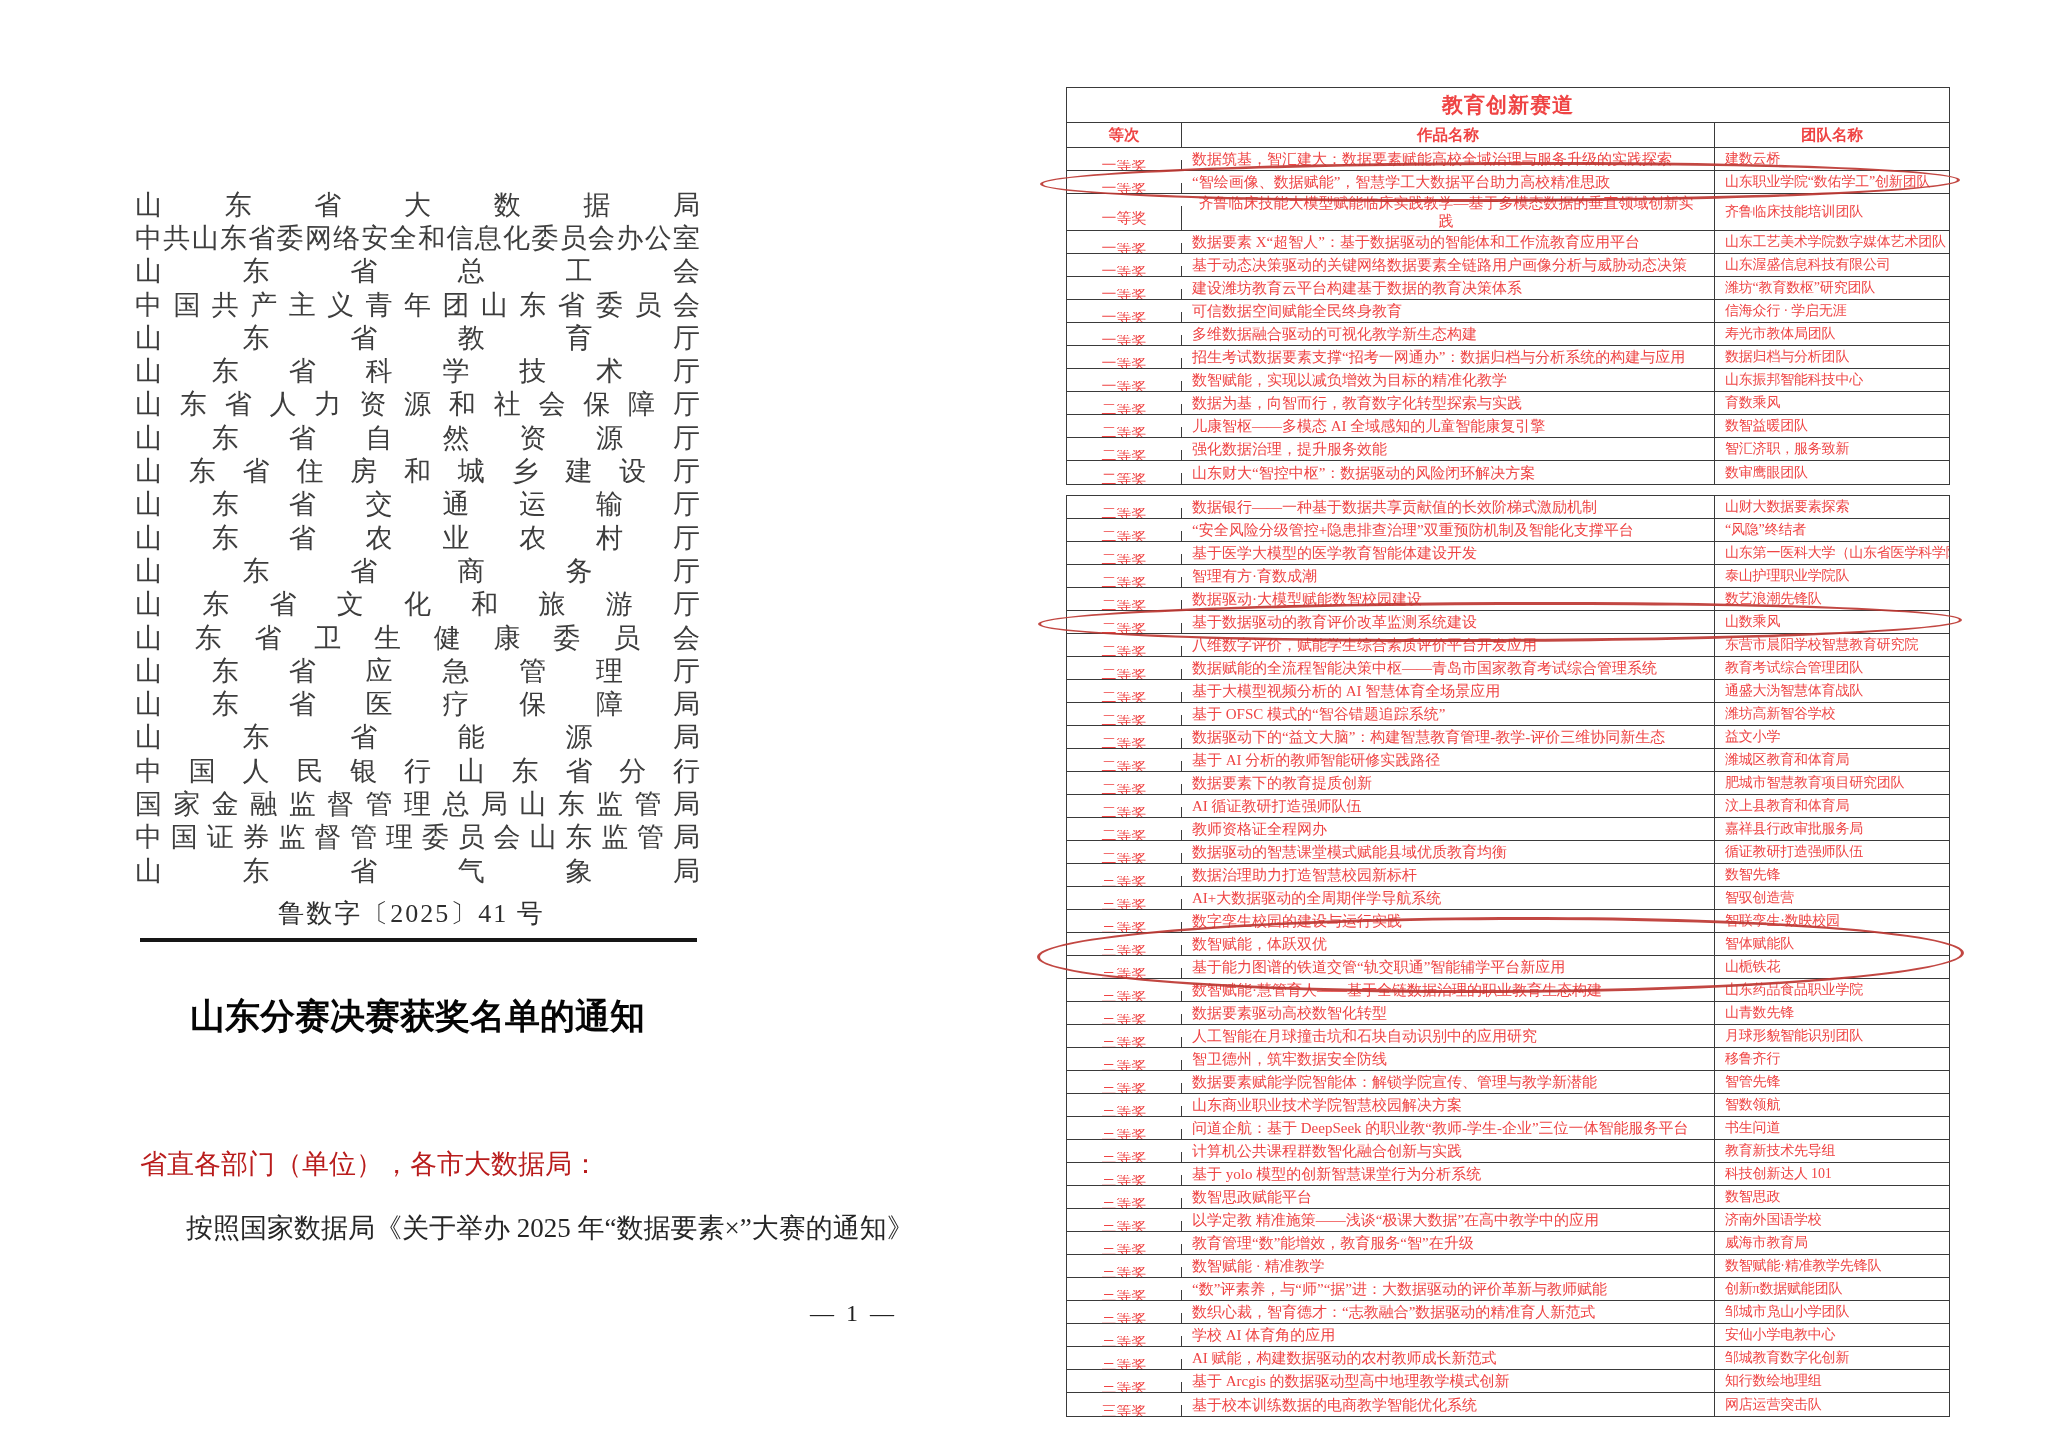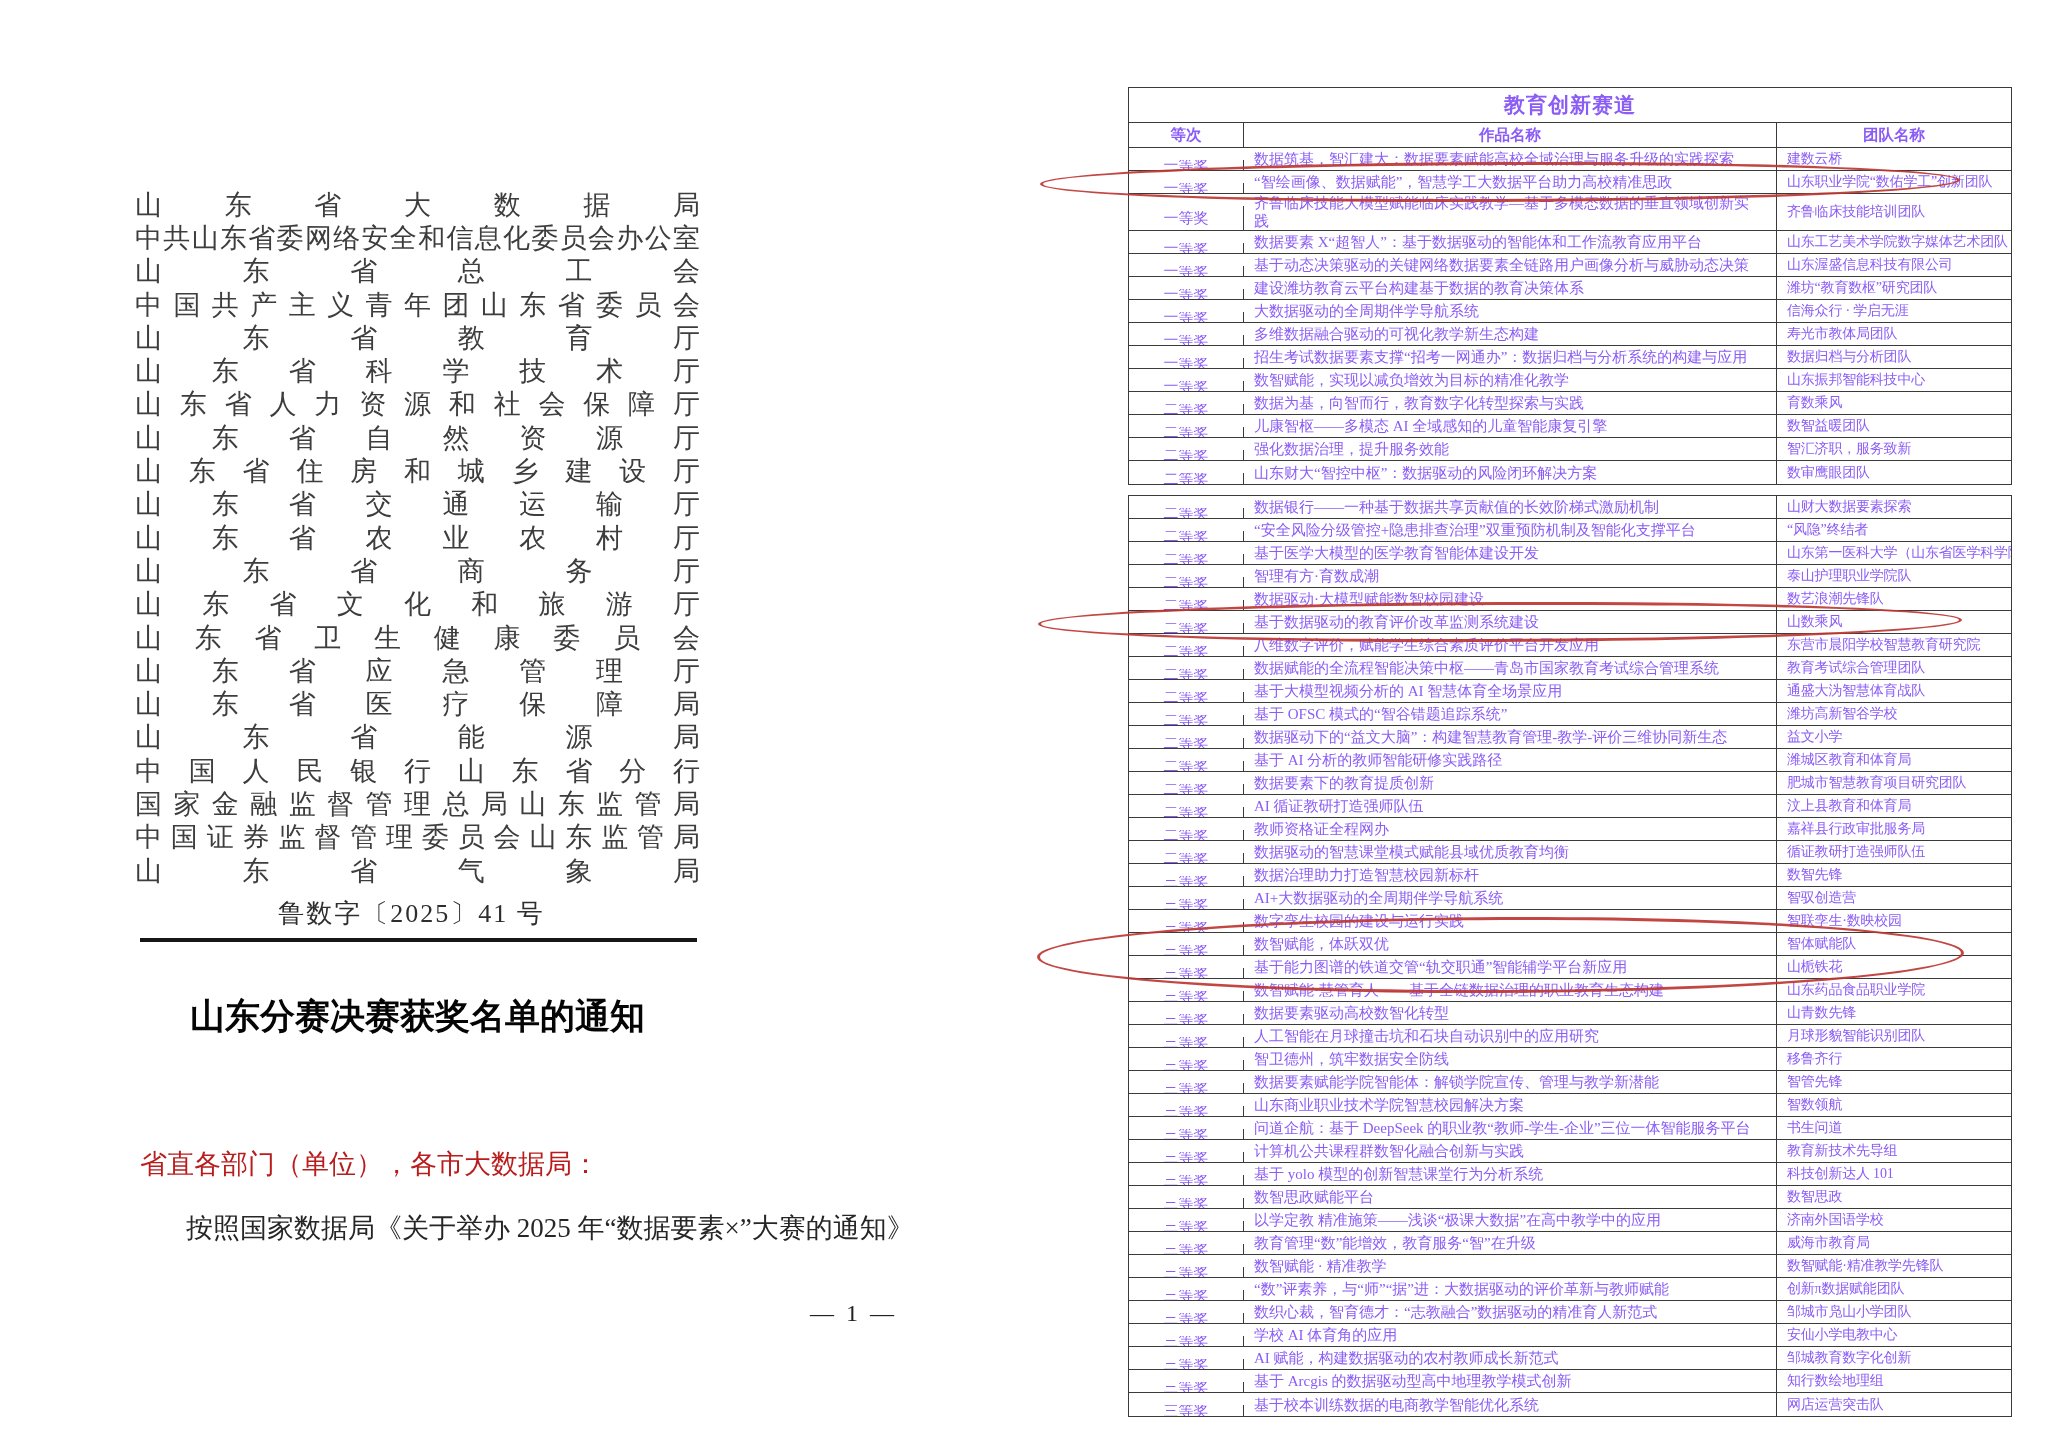--- a/index.html
+++ b/index.html
@@ -15,22 +15,22 @@
   .doc-number { position:absolute; left:129px; top:896px; width:565px; text-align:center;
                 font-size:26px; color:#2e2e2e; letter-spacing:2px; }
   .separator  { position:absolute; left:140px; top:938px; width:557px; height:4px; background:#161616; }
   .doc-title  { position:absolute; left:65px; top:992px; width:705px; text-align:center;
                 font-weight:700; font-size:35px; line-height:49px; color:#050505; }
   .salutation { position:absolute; left:140px; top:1146px; font-size:27px; color:#b91c1c; }
   .body-line  { position:absolute; left:186px; top:1210px; font-size:27px; color:#262626; }
   .page-number{ position:absolute; left:810px; top:1300px; font-size:24px; color:#222; letter-spacing:3px; }
 
   
-  .award-table { position:absolute; left:1128px; width:884px; background:#fff;
-                 border:1.5px solid var(--border-color,#3a3a3a); color:#8b5cf6; }
+  .award-table { position:absolute; left:1066px; width:884px; background:#fff;
+                 border:1.5px solid var(--border-color,#3a3a3a); color:#ef4444;text-align:center; }
   #table-section-1 { top:87px; }
   #table-section-2 { top:495px; }
   .table-title { height:35px; display:flex; align-items:center; justify-content:center;
                  font-weight:700; font-size:21px; letter-spacing:1px;
                  border-bottom:1px solid var(--border-color,#3a3a3a); }
   .thead { display:flex; height:25px; font-weight:700; font-size:15.5px;
            border-bottom:1px solid var(--border-color,#3a3a3a); }
   .hc { display:flex; align-items:center; justify-content:center; overflow:hidden; }
   .hc0 { width:115px; border-right:1px solid var(--border-color,#3a3a3a); flex:none; }
   .hc1 { width:533px; border-right:1px solid var(--border-color,#3a3a3a); flex:none; }
@@ -350,21 +350,21 @@
           <div class="tcell c1">基于动态决策驱动的关键网络数据要素全链路用户画像分析与威胁动态决策</div>
           <div class="tcell c2">山东渥盛信息科技有限公司</div>
         </div>
         <div class="trow">
           <div class="tcell c0">一等奖</div>
           <div class="tcell c1">建设潍坊教育云平台构建基于数据的教育决策体系</div>
           <div class="tcell c2">潍坊“教育数枢”研究团队</div>
         </div>
         <div class="trow">
           <div class="tcell c0">一等奖</div>
-          <div class="tcell c1">大数据驱动的全周期伴学导航系统</div>
+          <div class="tcell c1">可信数据空间赋能全民终身教育</div>
           <div class="tcell c2">信海众行 · 学启无涯</div>
         </div>
         <div class="trow">
           <div class="tcell c0">一等奖</div>
           <div class="tcell c1">多维数据融合驱动的可视化教学新生态构建</div>
           <div class="tcell c2">寿光市教体局团队</div>
         </div>
         <div class="trow">
           <div class="tcell c0">一等奖</div>
           <div class="tcell c1">招生考试数据要素支撑“招考一网通办”：数据归档与分析系统的构建与应用</div>

